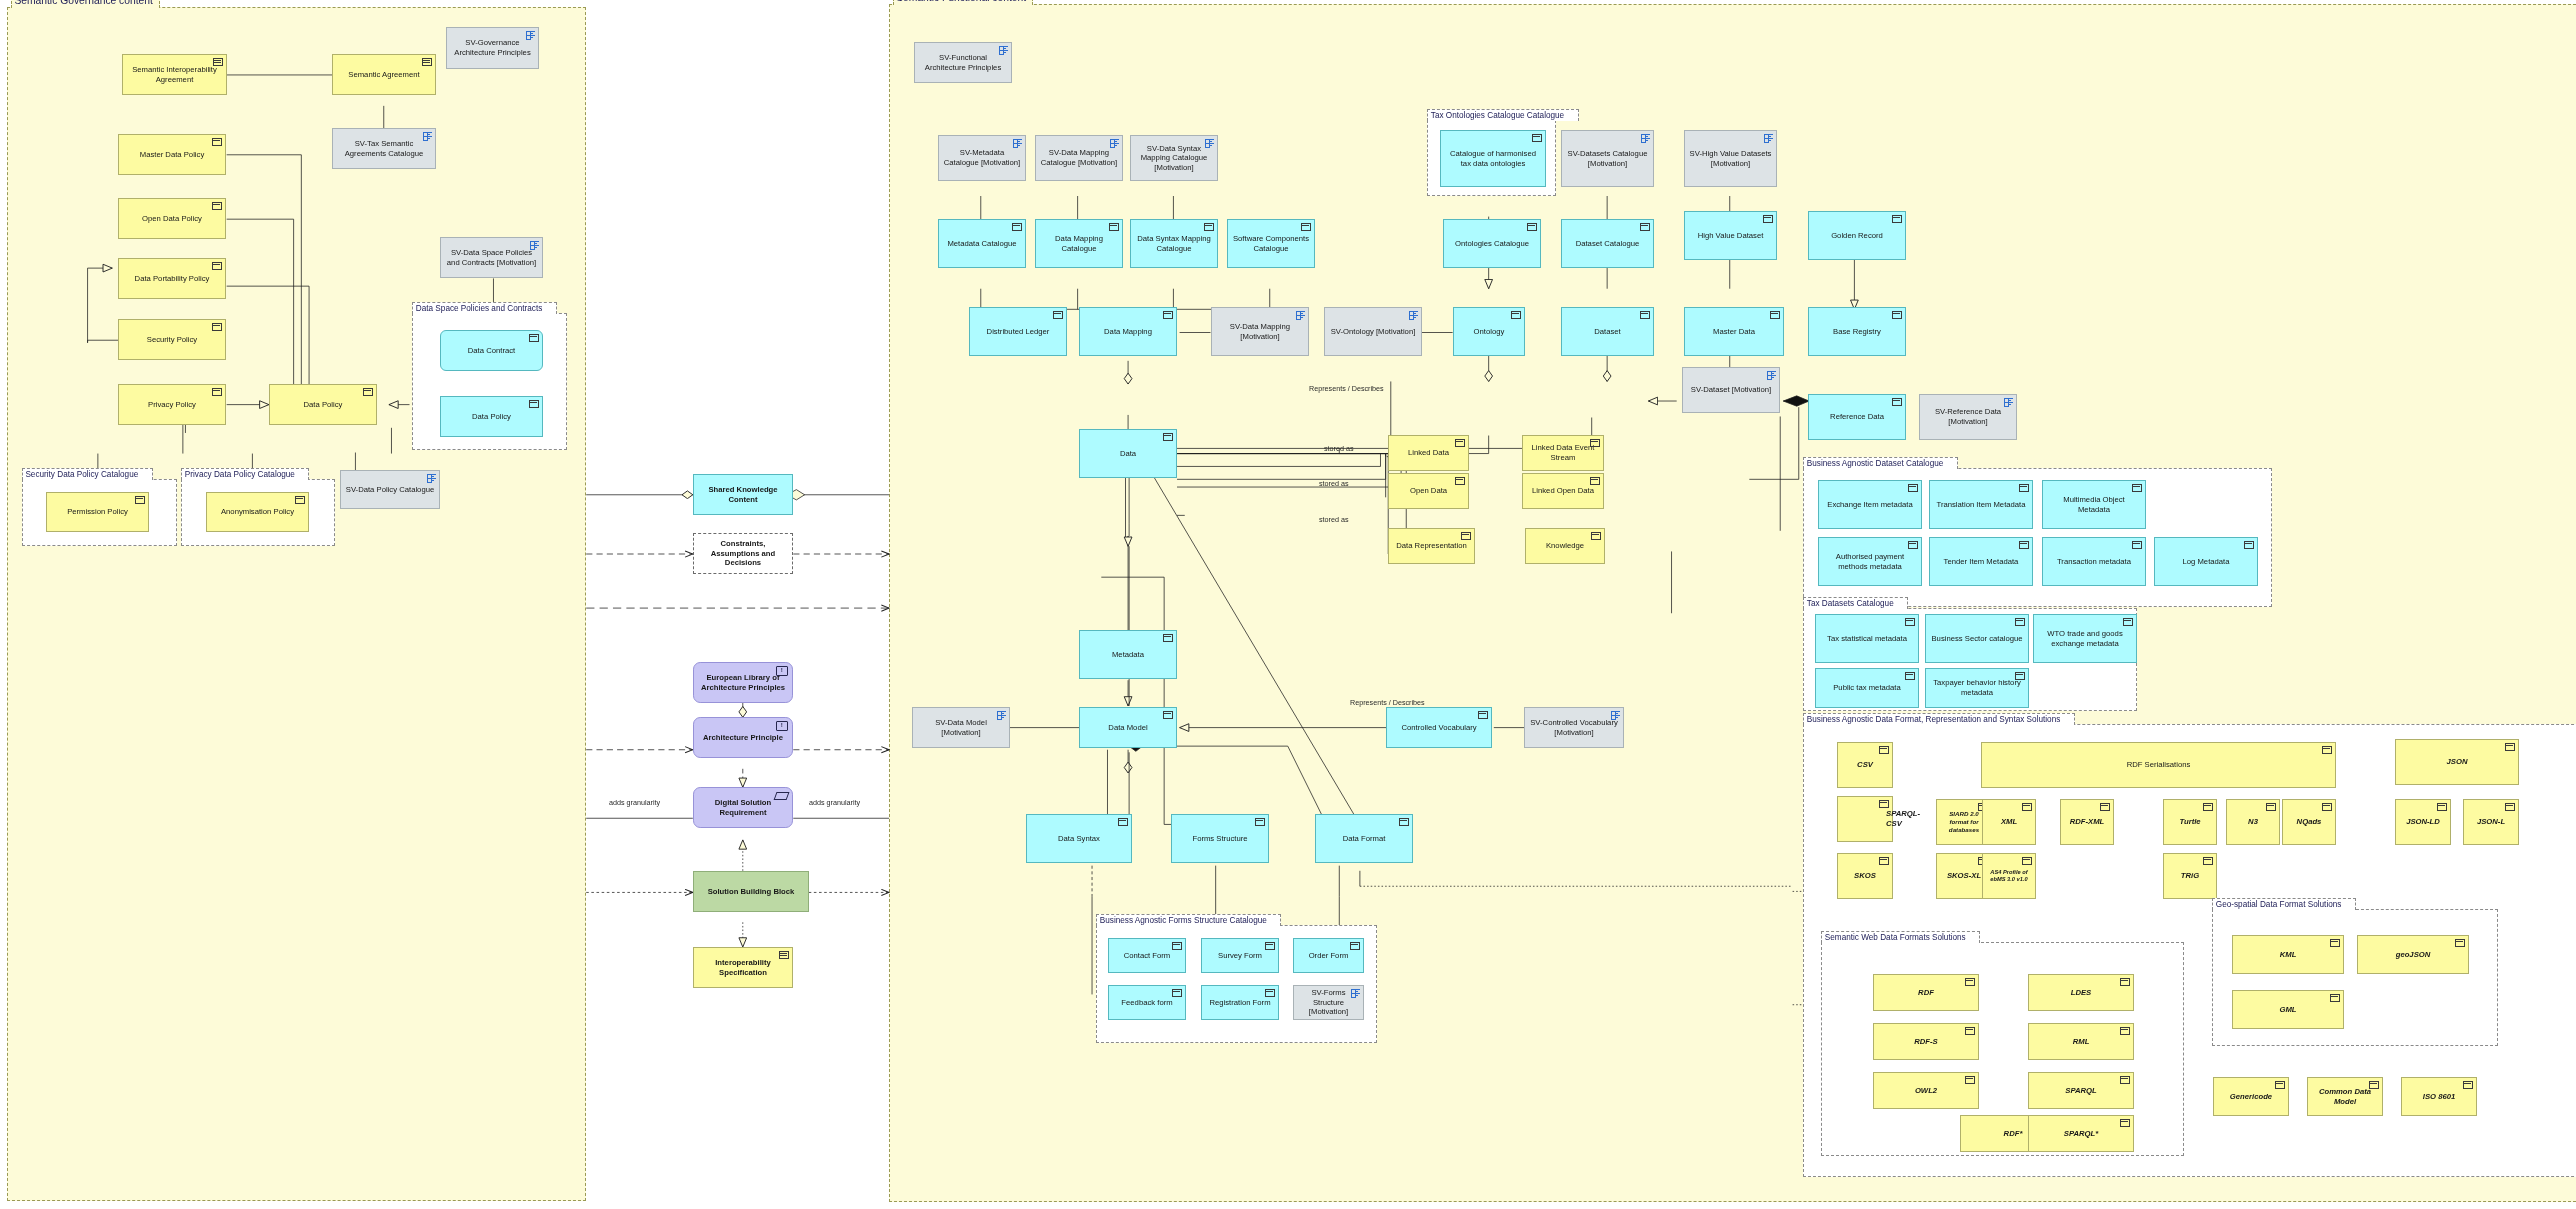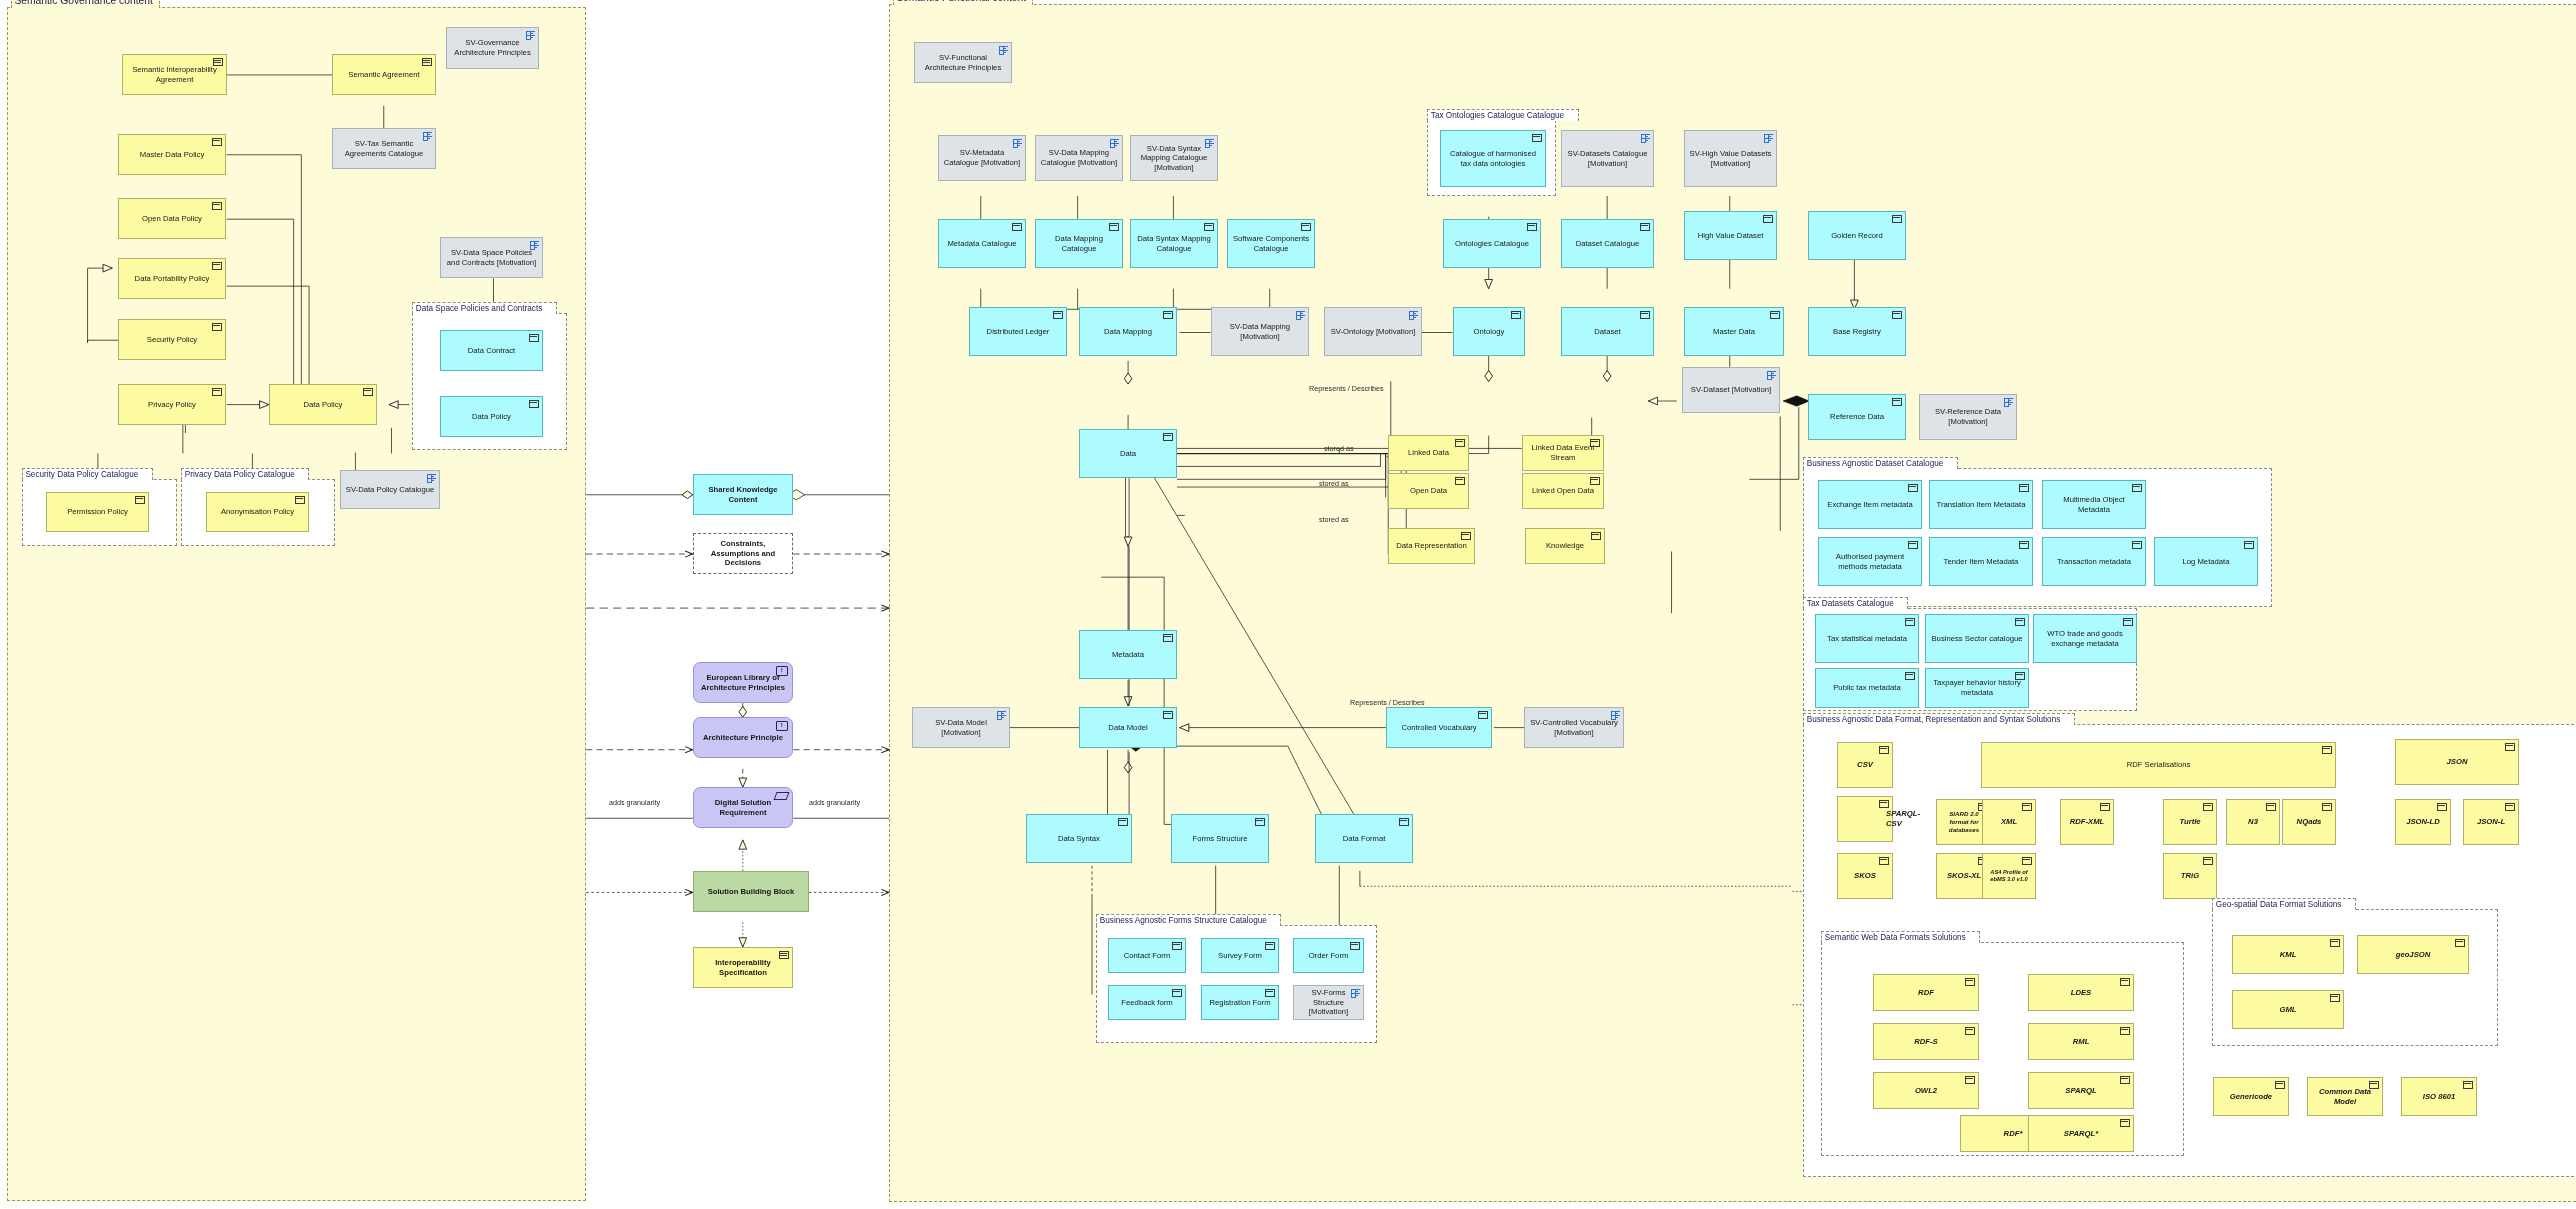--- a/index.html
+++ b/index.html
@@ -286,21 +286,21 @@
         <i class="l2"></i>
         <i class="l3"></i>
         <i class="l4"></i>
       </span>
     <span class="lbl">SV-Data Space Policies and Contracts [Motivation]</span>
   </div>
 
   <div class="grp" style="left:412px;top:313px;width:155px;height:137px;">
     <div class="grp-label">Data Space Policies and Contracts</div>
   </div>
-  <div class="node dob" style="left:440px;top:330px;width:103px;height:41px;">
+  <div class="node dob" style="left:440px;top:330px;width:103px;height:41px;border-radius:6px;">
     <span class="g g-obj"></span>
     <span class="lbl">Data Contract</span>
   </div>
   <div class="node dob" style="left:440px;top:396px;width:103px;height:41px;">
     <span class="g g-obj"></span>
     <span class="lbl">Data Policy</span>
   </div>
 
   <div class="grp" style="left:21.6px;top:479px;width:155px;height:67px;">
     <div class="grp-label">Security Data Policy Catalogue</div>

